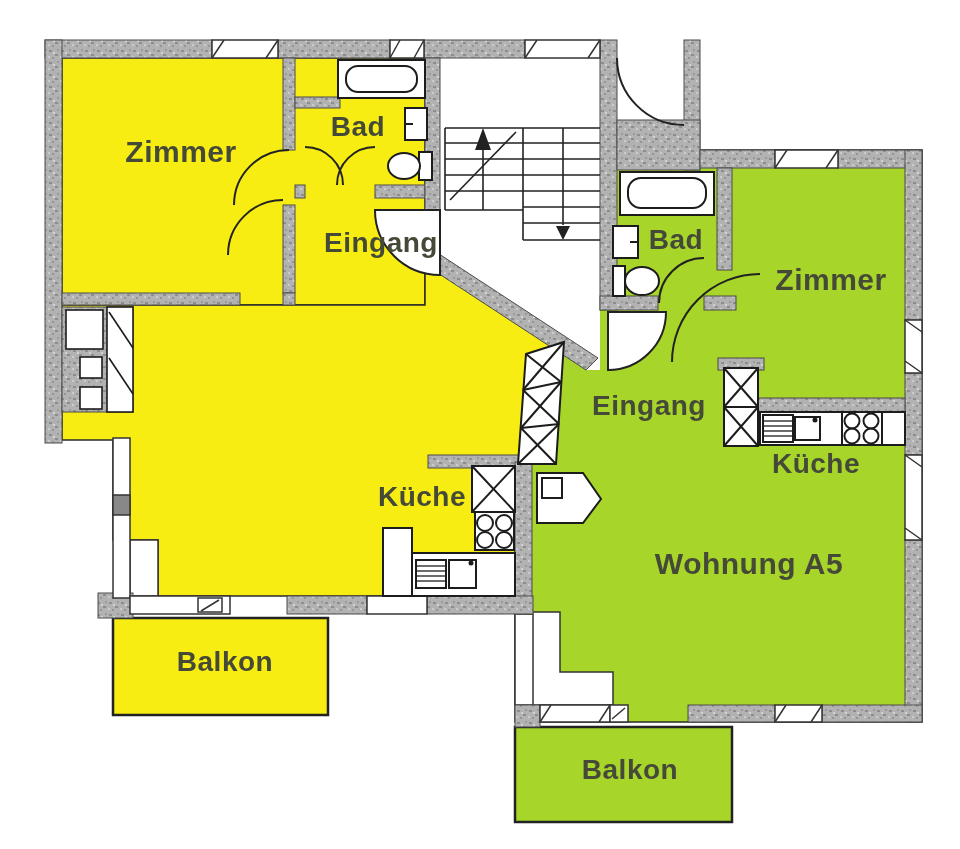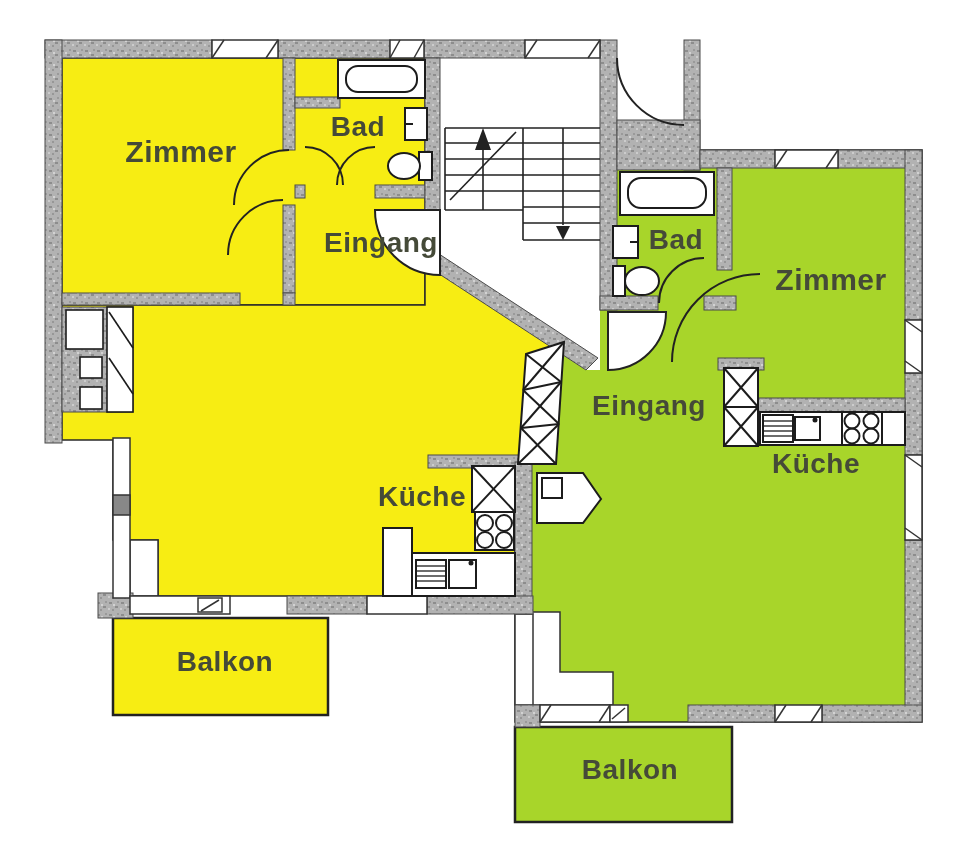--- a/index.html
+++ b/index.html
@@ -300,15 +300,16 @@
 <div class="room-label lbl-big" style="left:181px;top:152px;">Zimmer</div>
 <div class="room-label lbl-med" style="left:358px;top:127px;">Bad</div>
 <div class="room-label lbl-med" style="left:381px;top:243px;">Eingang</div>
 <div class="room-label lbl-med" style="left:422px;top:497px;">Küche</div>
 <div class="room-label lbl-med" style="left:225px;top:662px;">Balkon</div>
 
 <div class="room-label lbl-med" style="left:676px;top:240px;">Bad</div>
 <div class="room-label lbl-big" style="left:831px;top:280px;">Zimmer</div>
 <div class="room-label lbl-med" style="left:649px;top:406px;">Eingang</div>
 <div class="room-label lbl-med" style="left:816px;top:464px;">Küche</div>
+<div class="room-label lbl-big" style="left:749px;top:564px;">Wohnung A5</div>
 <div class="room-label lbl-med" style="left:630px;top:770px;">Balkon</div>
 
 </div>
 
 </body></html>

